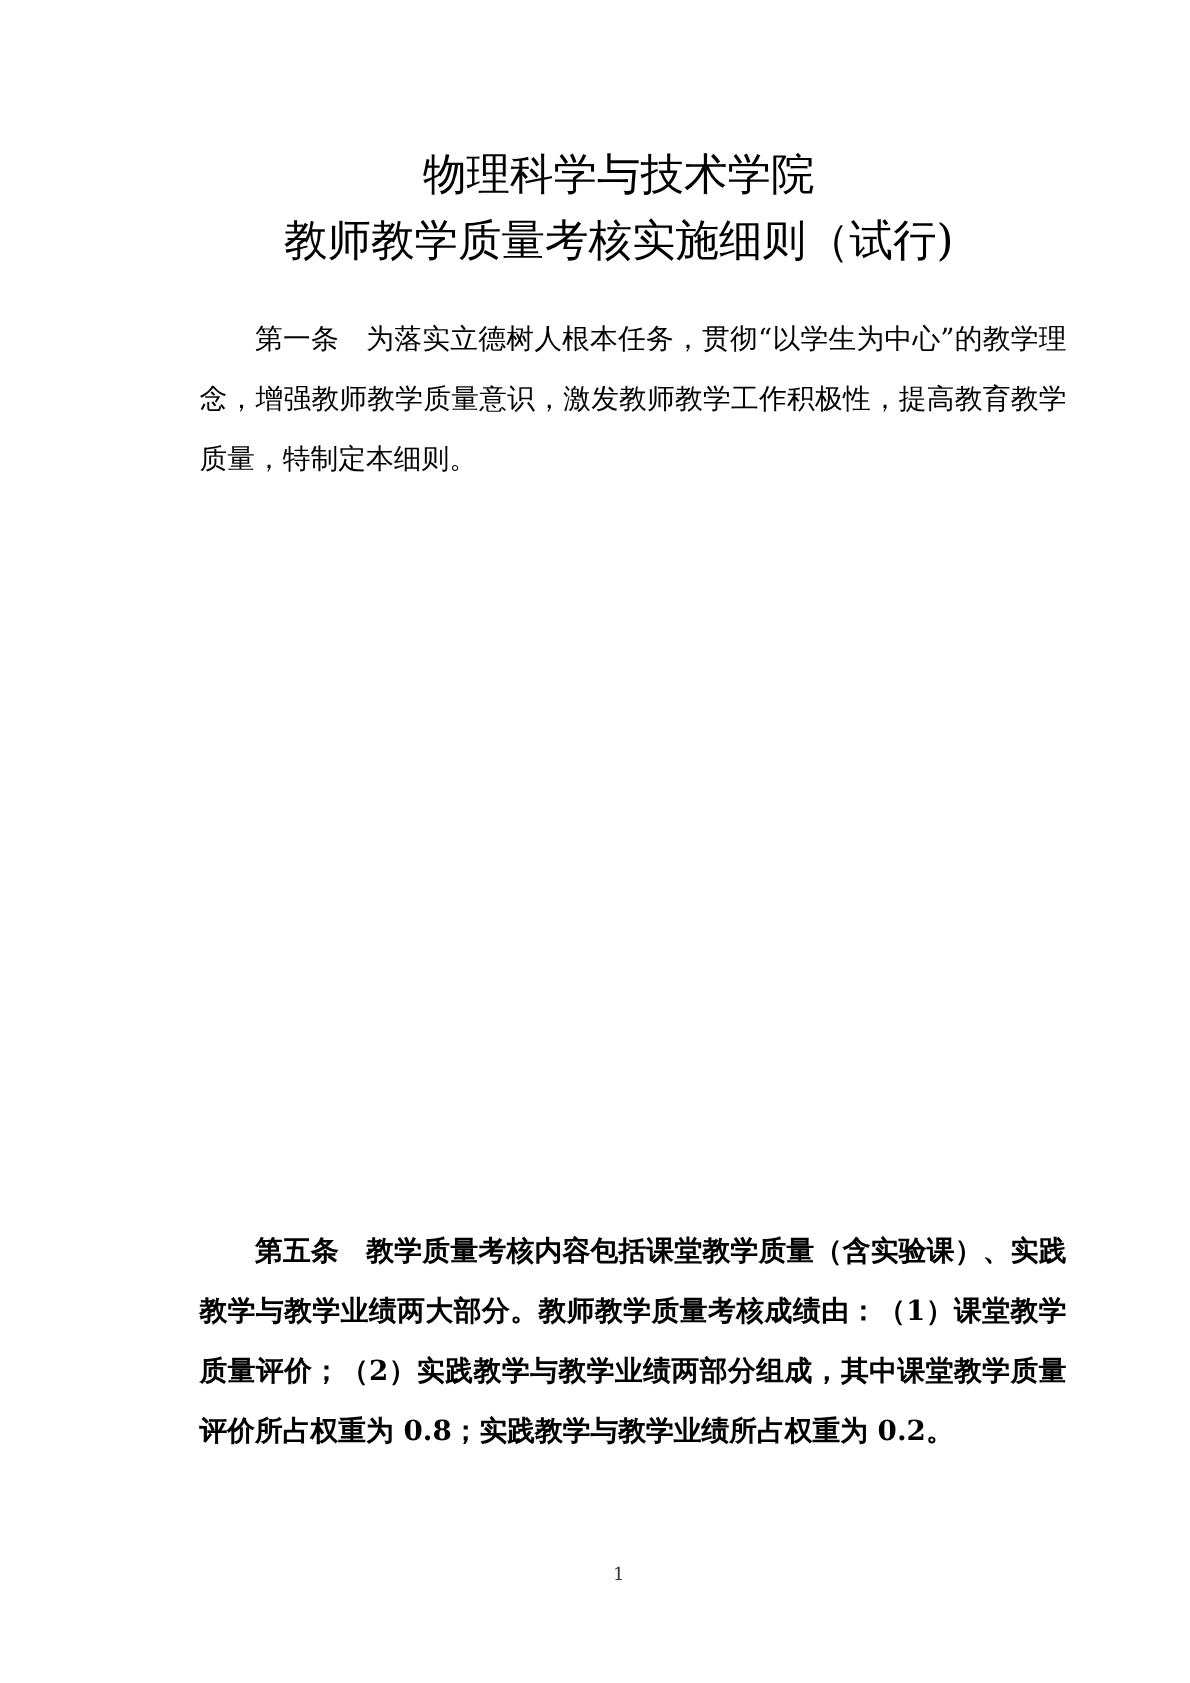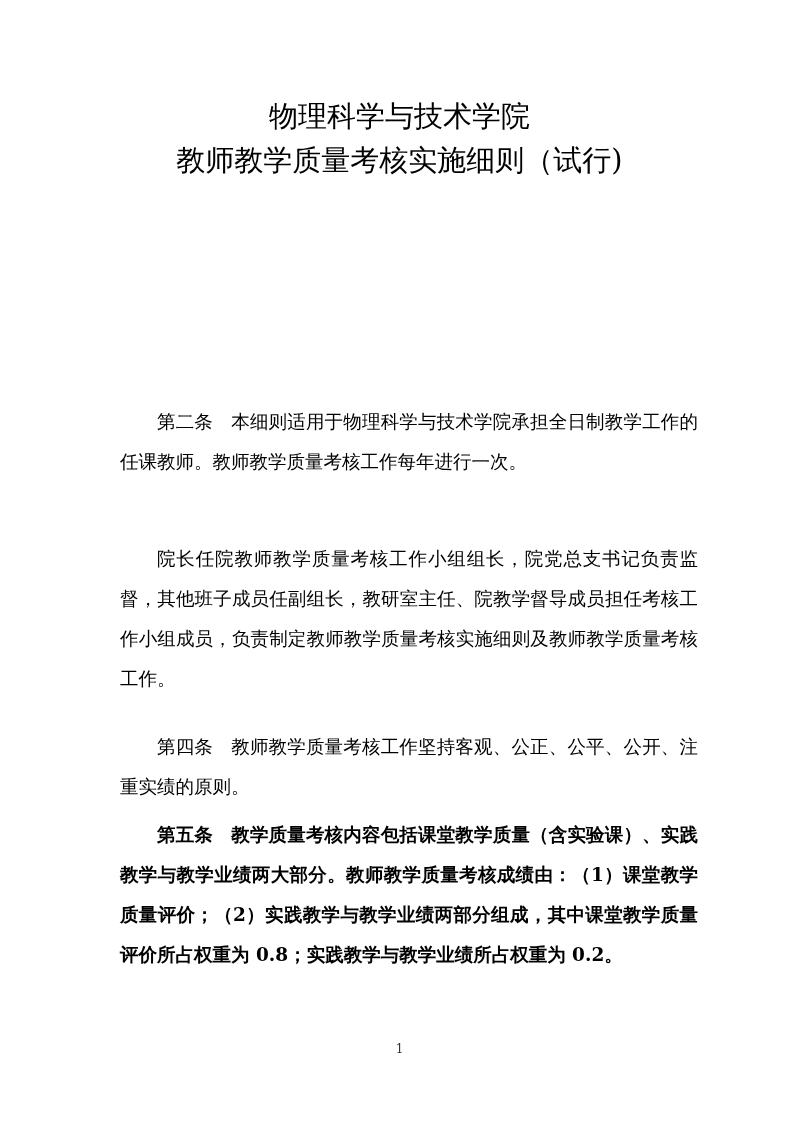--- a/index.html
+++ b/index.html
@@ -1,21 +1,21 @@
 <!DOCTYPE html>
 <html><head>
 <meta charset="utf-8">
 <style>
   html, body { margin: 0; padding: 0; background: #ffffff; }
   body {
     width: 793px; height: 1122px; position: relative; overflow: hidden;
     font-family: "DejaVu Serif", "Liberation Serif", serif;
     color: #000;
   }
-  .page { position: absolute; left: 3px; top: 0; width: 654px; height: 1122px; }
+  .page { position: absolute; left: 16px; top: 0; width: 654px; height: 1122px; }
   .title {
     position: absolute; left: 0; width: 793px; text-align: center;
     font-size: 29px; line-height: 36px; letter-spacing: 0px; white-space: nowrap;
   }
   .t1 { top: 98px; }
   .t2 { top: 142px; }
   .para {
     position: absolute; left: 117px; width: 578px;
     font-size: 18.5px; line-height: 40px;
     text-align: justify; text-indent: 37px;
@@ -34,32 +34,26 @@
     font-size: 12px; color: #333;
   }
 </style>
 </head>
 <body>
 
 <div class="page">
   <div class="title t1">物理科学与技术学院</div>
   <div class="title t2">教师教学质量考核实施细则（试行)</div>
 
-
-  <div class="para p2">
-    <span class="lbl">第二条</span><span class="gap"></span><span>本细则适用于物理科学与技术学院承担全日制教学工作的任课教师。教师教学质量考核工作每年进行一次。</span>
+  <div class="para p1">
+    <span class="lbl">第一条</span><span class="gap"></span><span>为落实立德树人根本任务，贯彻“以学生为中心”的教学理念，增强教师教学质量意识，激发教师教学工作积极性，提高教育教学质量，特制定本细则。</span>
   </div>
 
 
-  <div class="para p4">
-    <span>院长任院教师教学质量考核工作小组组长，院党总支书记负责监督，其他班子成员任副组长，教研室主任、院教学督导成员担任考核工作小组成员，负责制定教师教学质量考核实施细则及教师教学质量考核工作。</span>
-  </div>
 
-  <div class="para p5">
-    <span class="lbl">第四条</span><span class="gap"></span><span>教师教学质量考核工作坚持客观、公正、公平、公开、注重实绩的原则。</span>
-  </div>
+
 
   <div class="para p6">
     <span class="lbl">第五条</span><span class="gap"></span><span>教学质量考核内容包括课堂教学质量（含实验课）、实践教学与教学业绩两大部分。教师教学质量考核成绩由：（1）课堂教学质量评价；（2）实践教学与教学业绩两部分组成，其中课堂教学质量评价所占权重为 0.8；实践教学与教学业绩所占权重为 0.2。</span>
   </div>
 
   <div class="pagenum">1</div>
 </div>
 
 </body></html>

